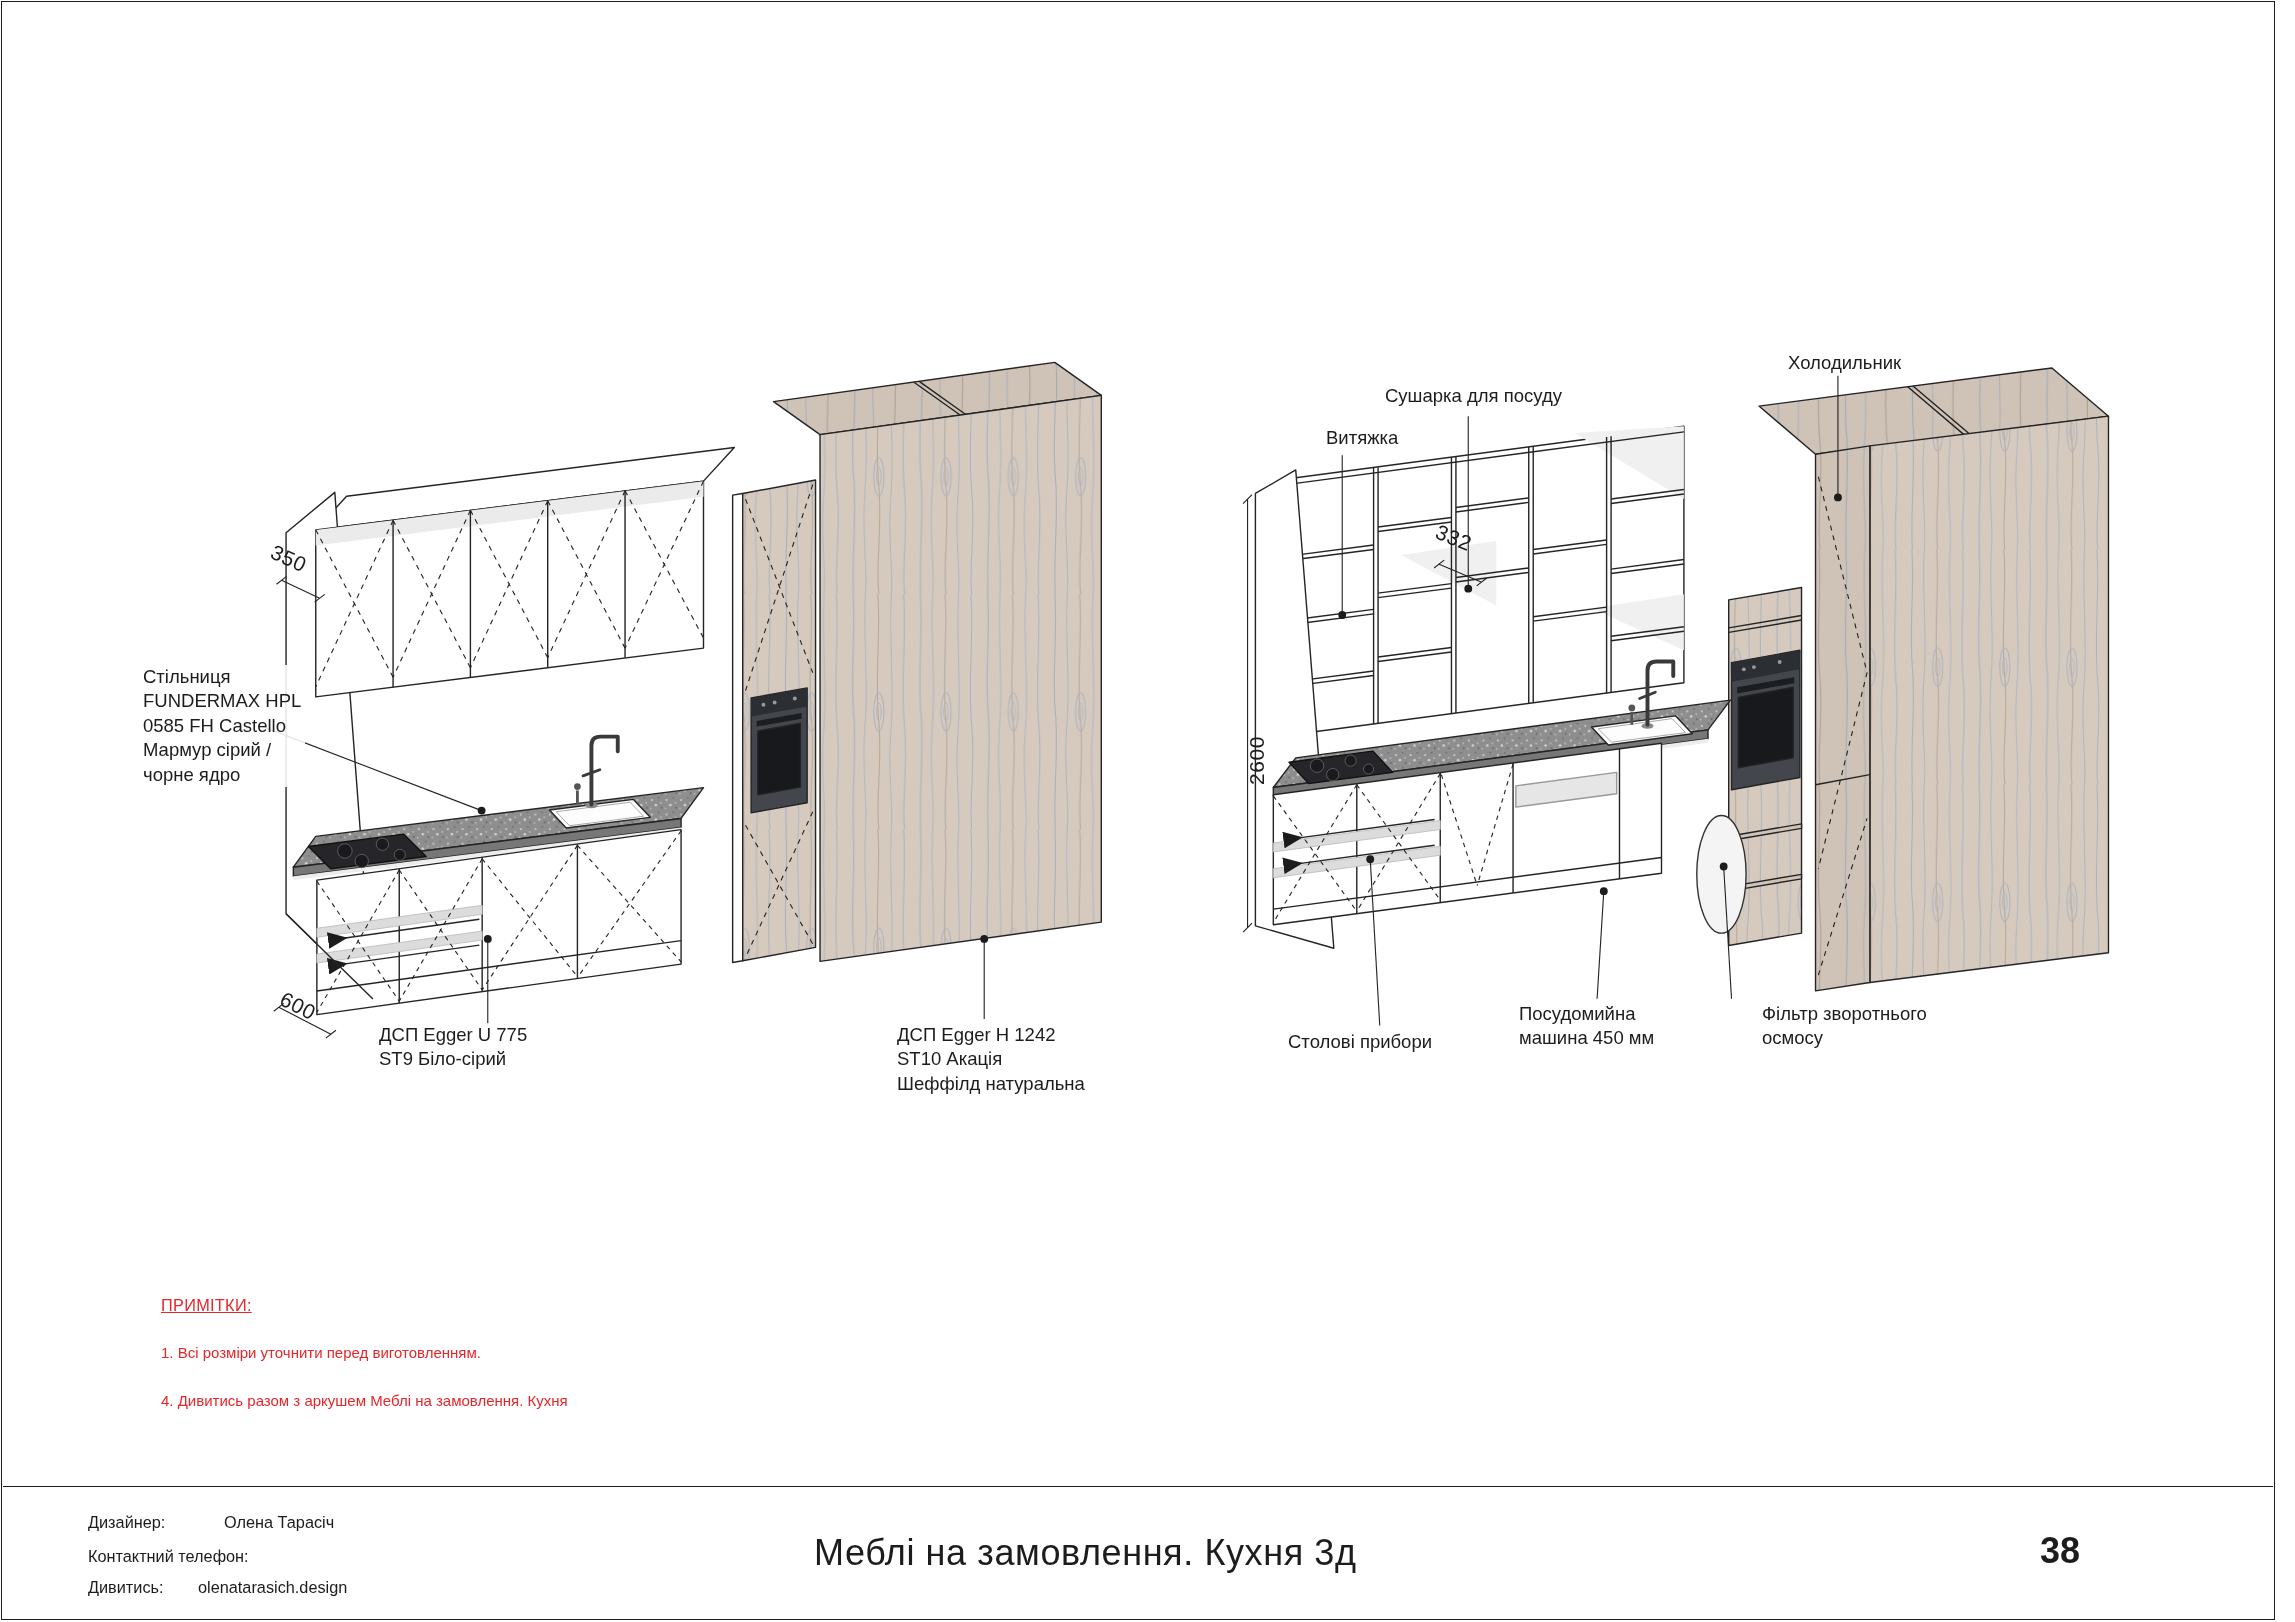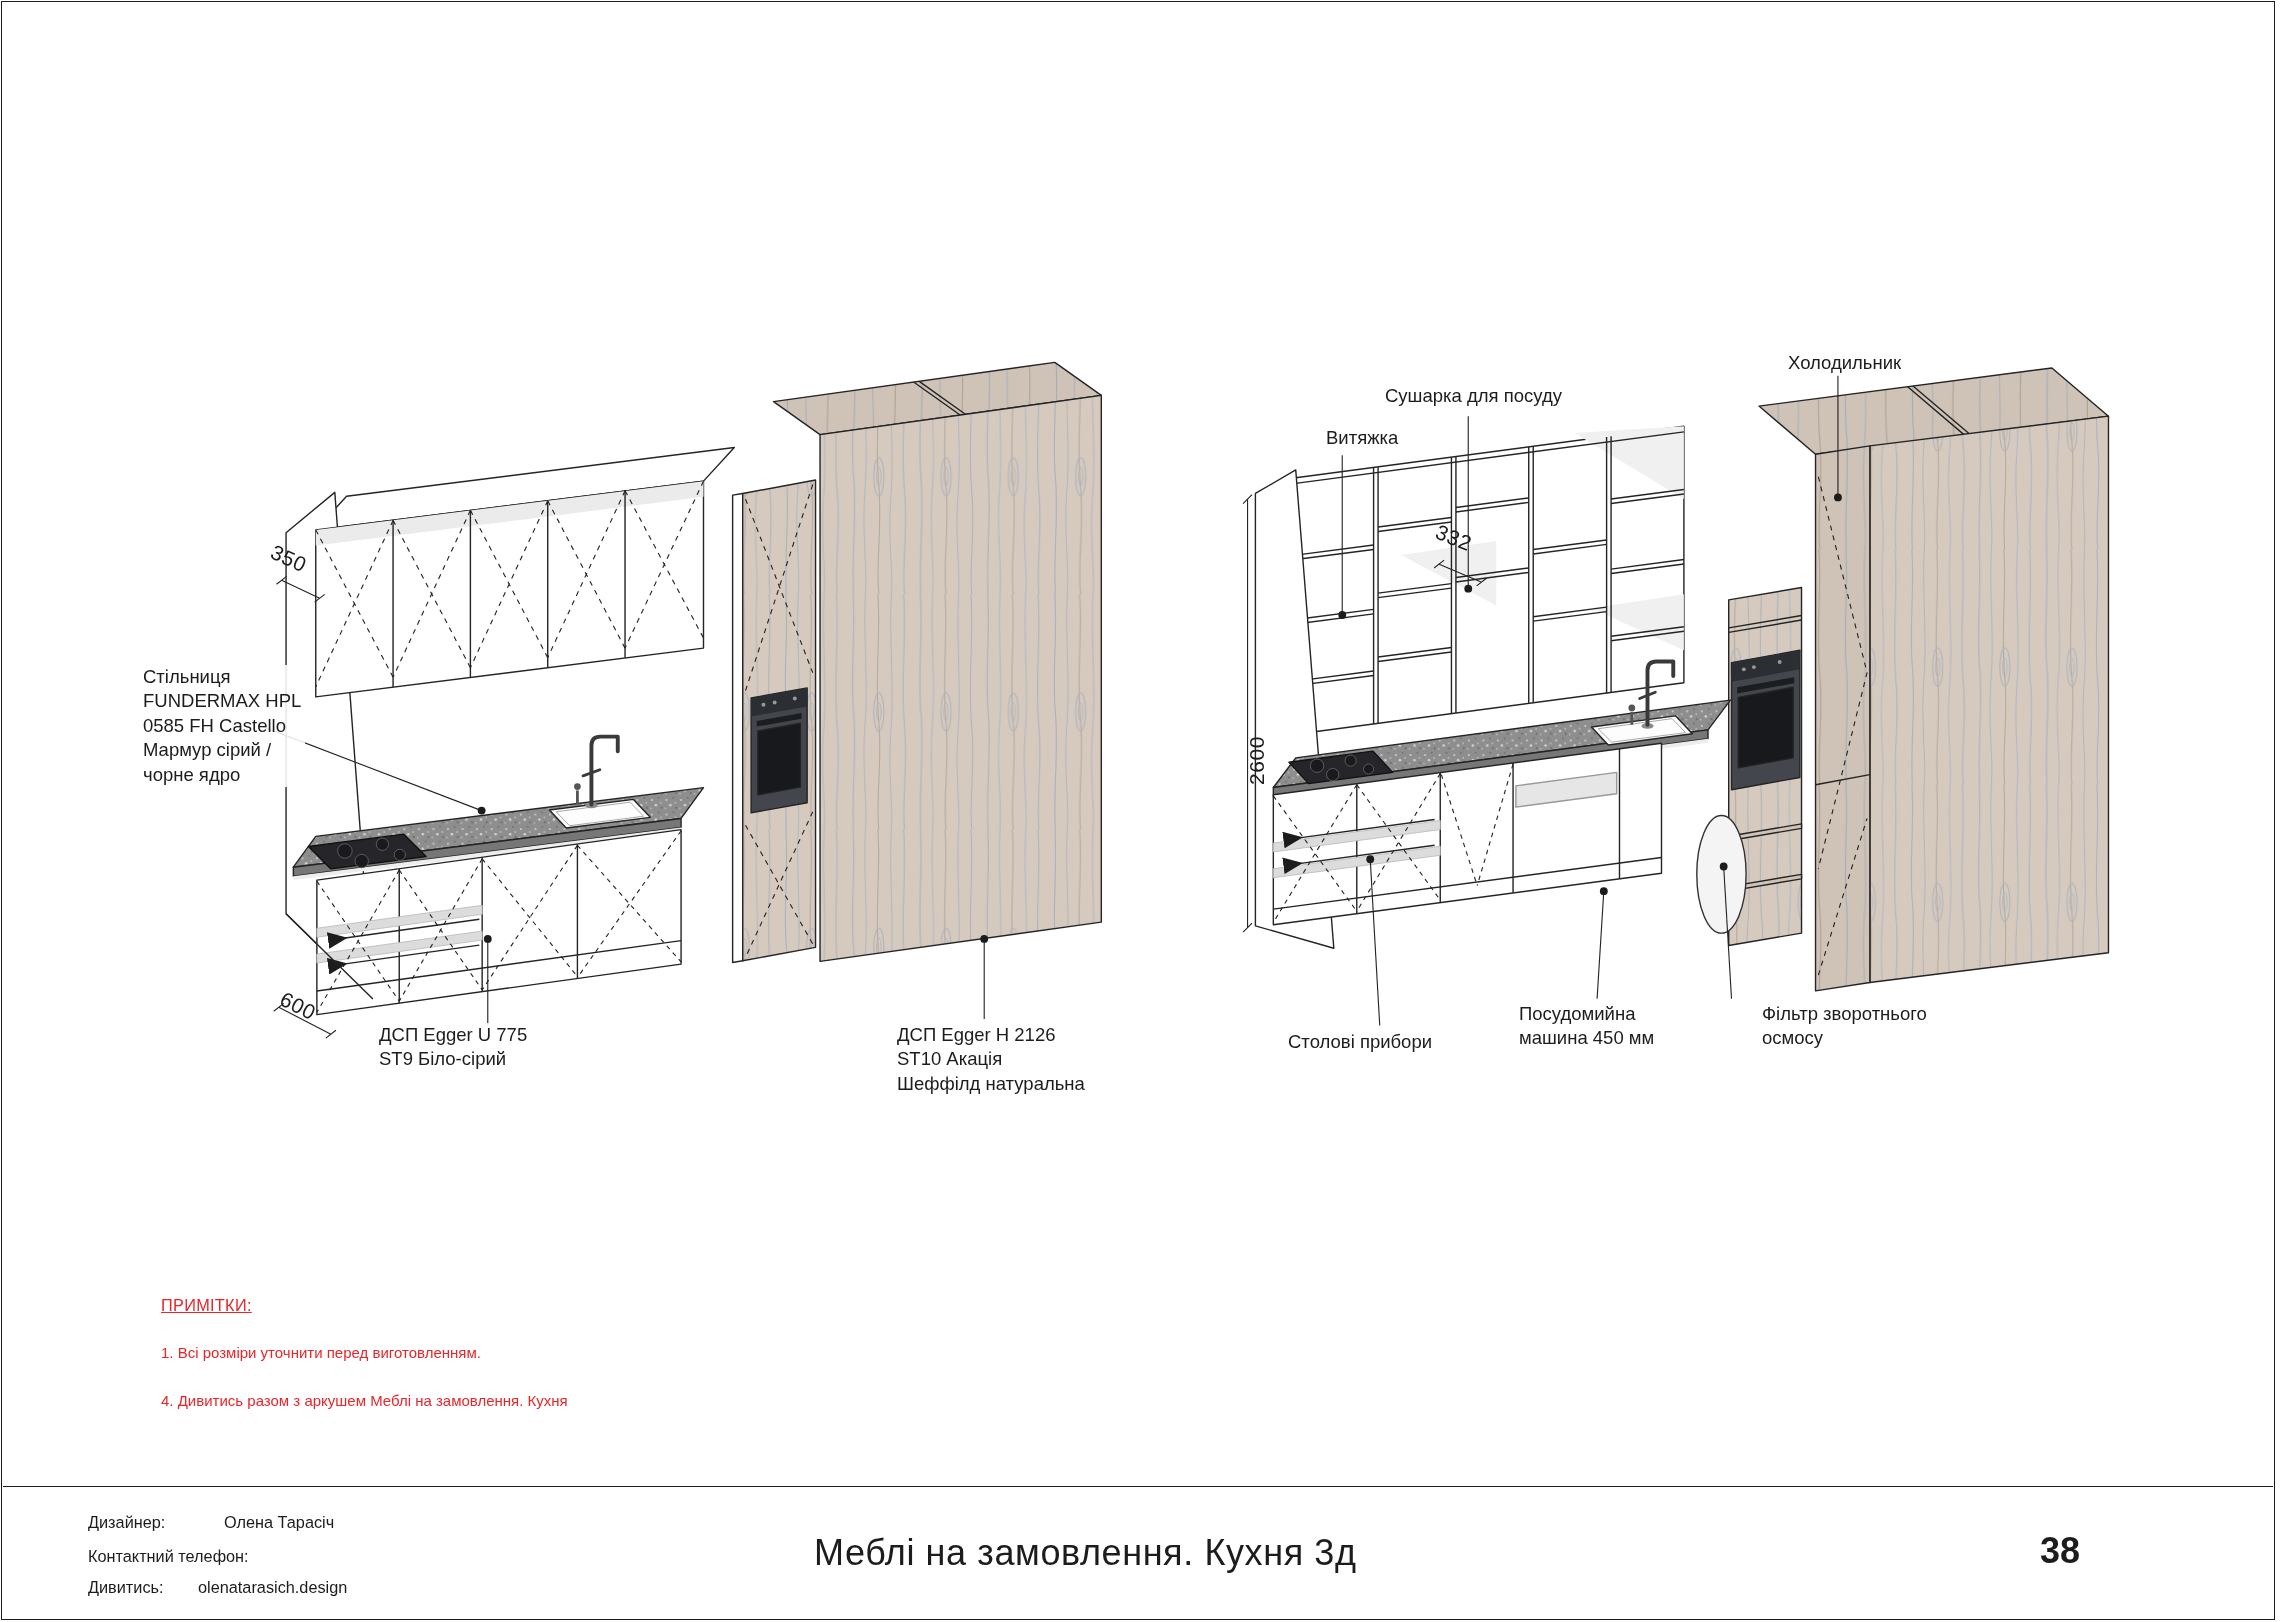--- a/index.html
+++ b/index.html
@@ -273,21 +273,21 @@
   </g>
 </svg>
 
 <div class="anno" style="left:126px;top:665px;margin-left:17px;">Стільниця
 FUNDERMAX HPL
 0585 FH Castello
 Мармур сірий /
 чорне ядро</div>
 <div class="anno" style="left:379px;top:1023px;">ДСП Egger U 775
 ST9 Біло-сірий</div>
-<div class="anno" style="left:897px;top:1023px;">ДСП Egger H 2126
+<div class="anno" style="left:897px;top:1023px;">ДСП Egger H 1242
 ST10 Акація
 Шеффілд натуральна</div>
 <div class="dim" style="left:277px;top:540px;transform:rotate(25deg);">350</div>
 <div class="dim" style="left:287px;top:987px;transform:rotate(27deg);">600</div>
 
 <div class="anno" style="left:1326px;top:426px;">Витяжка</div>
 <div class="anno" style="left:1385px;top:384px;">Сушарка для посуду</div>
 <div class="anno" style="left:1788px;top:351px;">Холодильник</div>
 <div class="anno" style="left:1288px;top:1030px;">Столові прибори</div>
 <div class="anno" style="left:1519px;top:1002px;">Посудомийна

